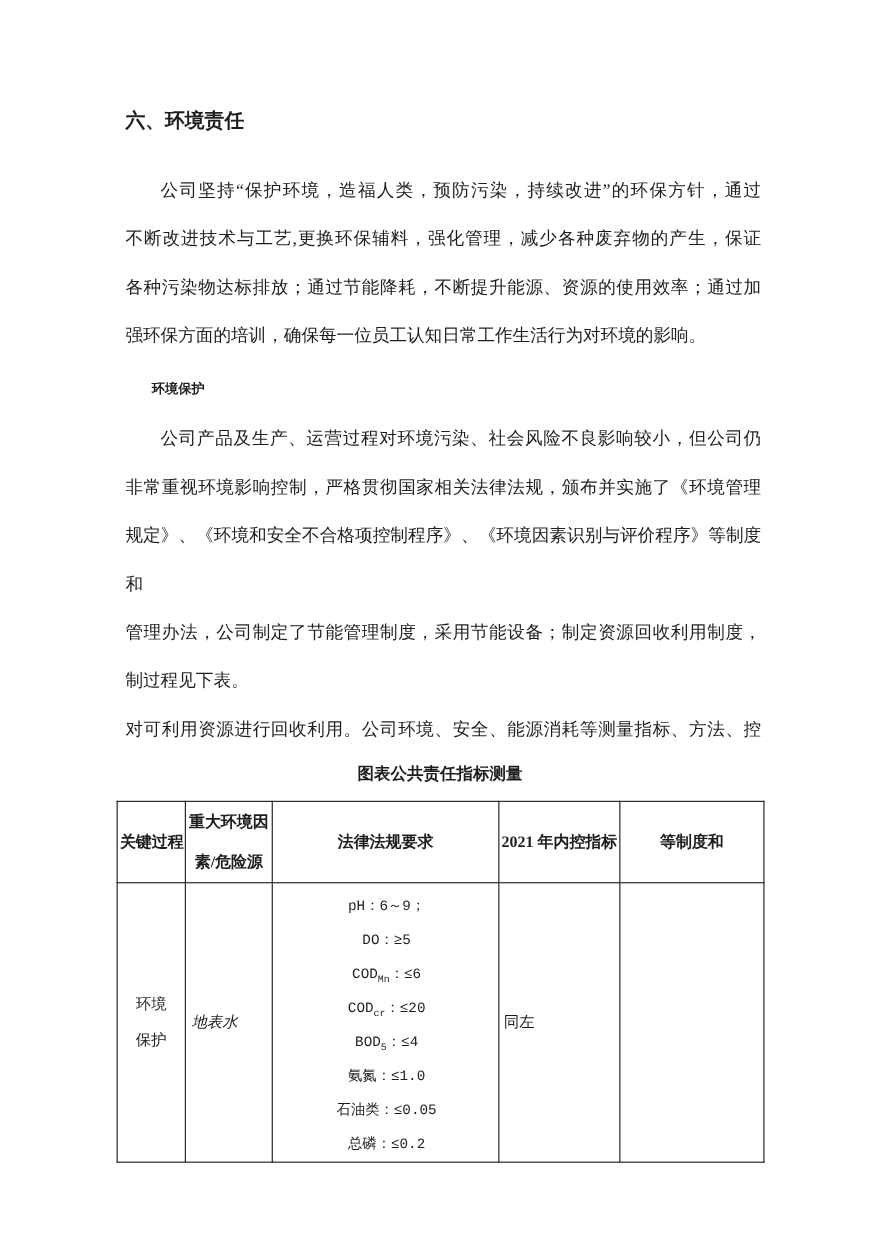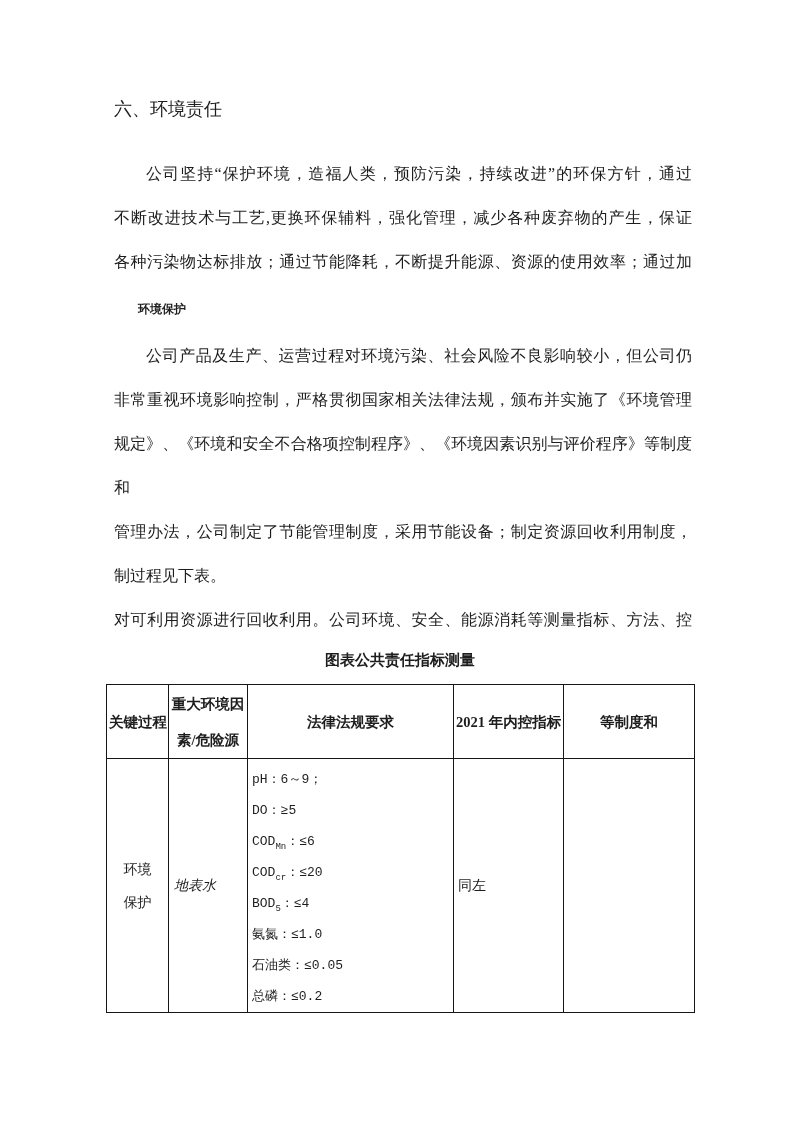--- a/index.html
+++ b/index.html
@@ -3,59 +3,60 @@
 <meta charset="utf-8">
 <style>
   html,body{margin:0;padding:0;}
   body{
     width:800px;height:1132px;background:#ffffff;color:#1d1d1d;
     font-family:"Liberation Serif","DejaVu Serif",serif;
     overflow:hidden;
   }
   .page{box-sizing:border-box;width:800px;height:1132px;padding:97px 98px 0 106px;}
   .text-block{margin-left:8px;width:578px;}
-  .doc-title{font-size:18px;font-weight:normal;line-height:24px;margin:0 0 31px 0;}
+  .doc-title{font-size:18px;font-weight:bold;line-height:24px;margin:0 0 31px 0;}
   .para{font-size:16px;margin:0;}
   .para .line{line-height:44px;text-align:justify;text-align-last:left;}
   .para .line.fill{text-align-last:justify;}
   .para .line:first-child{text-indent:2em;}
   .section-heading{font-size:12px;font-weight:bold;line-height:24px;margin:13px 0;padding-left:2em;}
   .table-caption{font-size:15px;font-weight:bold;text-align:center;line-height:24px;margin:6px 0 12px 0;width:588px;}
   table.metrics{border-collapse:collapse;table-layout:fixed;width:588px;}
   table.metrics th,table.metrics td{border:1.5px solid #161616;box-sizing:border-box;overflow:hidden;}
   table.metrics th{
     font-size:14.5px;font-weight:bold;text-align:center;vertical-align:middle;
     line-height:36px;padding:0 2px;height:74px;margin-top:24px;
   }
   th.nowrap{white-space:nowrap;}
   table.metrics td{height:254px;font-size:14px;}
   td.key-process{text-align:center;vertical-align:middle;}
   td.key-process .kp-line{line-height:33px;}
   td.env-factor{text-align:left;vertical-align:middle;padding-left:5px;font-style:italic;}
   td.requirements{vertical-align:top;padding:5px 2px 0 4px;}
   .req-line{
     font-family:"Liberation Mono","DejaVu Sans Mono",monospace;
-    font-size:13px;height:31px;line-height:31px;white-space:nowrap;
+    font-size:13px;height:31px;line-height:31px;white-space:nowrap;text-align:center;
   }
   .req-line sub{font-size:9px;line-height:0;}
   td.control{text-align:left;vertical-align:middle;padding-left:4px;}
   td.method{vertical-align:middle;}
 </style>
 </head>
 <body>
 
 <div class="page">
 
   <div class="text-block">
     <h1 class="doc-title">六、环境责任</h1>
 
     <div class="para">
         <div class="line fill">公司坚持“保护环境，造福人类，预防污染，持续改进”的环保方针，通过</div>
         <div class="line fill">不断改进技术与工艺,更换环保辅料，强化管理，减少各种废弃物的产生，保证</div>
         <div class="line fill">各种污染物达标排放；通过节能降耗，不断提升能源、资源的使用效率；通过加</div>
+        <div class="line">强环保方面的培训，确保每一位员工认知日常工作生活行为对环境的影响。</div>
       </div>
 
     <h2 class="section-heading">环境保护</h2>
 
     <div class="para">
         <div class="line fill">公司产品及生产、运营过程对环境污染、社会风险不良影响较小，但公司仍</div>
         <div class="line fill">非常重视环境影响控制，严格贯彻国家相关法律法规，颁布并实施了《环境管理</div>
         <div class="line fill">规定》、《环境和安全不合格项控制程序》、《环境因素识别与评价程序》等制度和</div>
         <div class="line fill">管理办法，公司制定了节能管理制度，采用节能设备；制定资源回收利用制度，</div>
         <div class="line">制过程见下表。</div>

